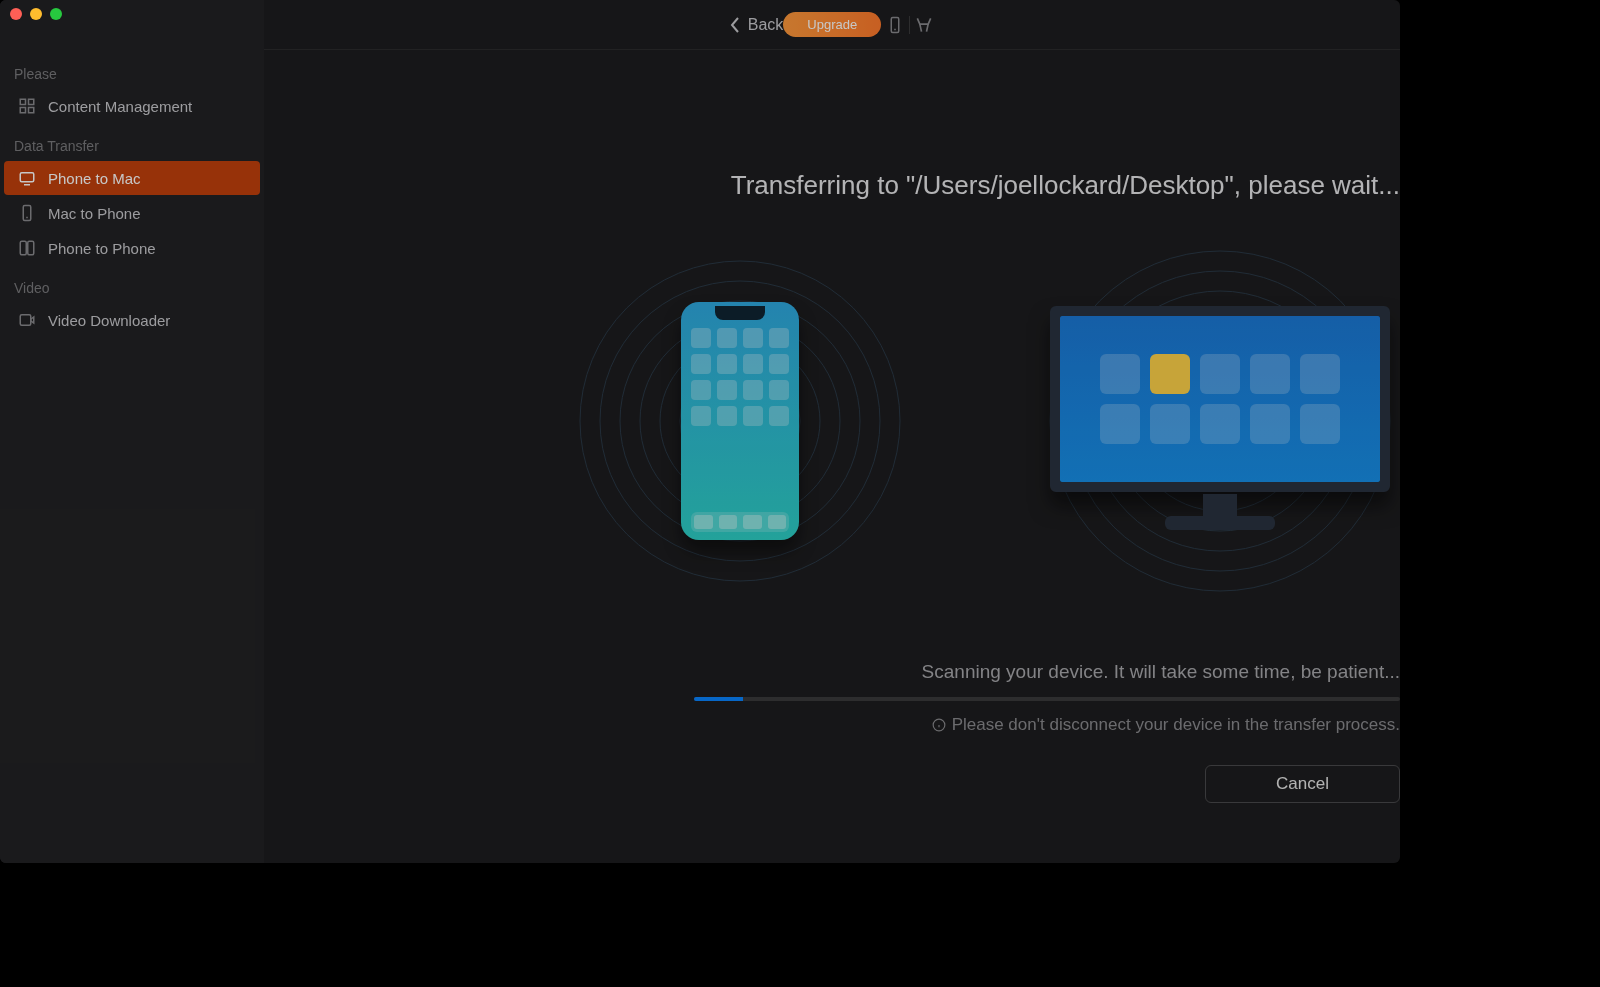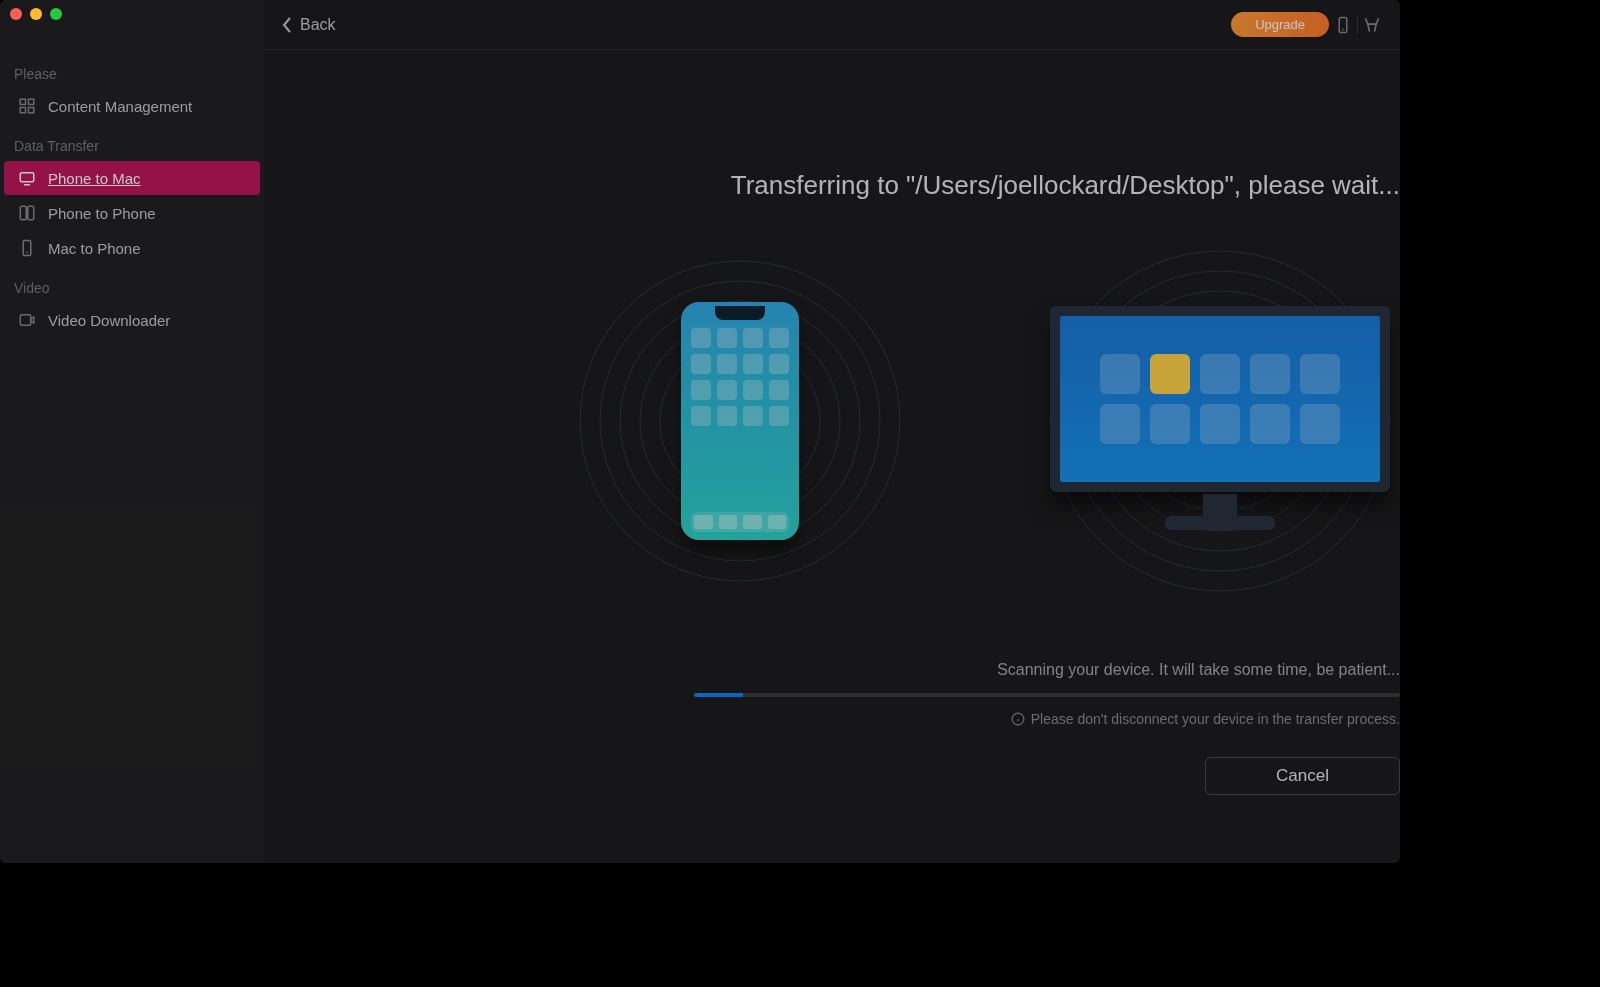--- a/index.html
+++ b/index.html
@@ -8,24 +8,24 @@
   .traffic-lights{position:absolute;top:8px;left:10px;display:flex;gap:8px;z-index:20;}
   .tl{width:12px;height:12px;border-radius:50%;}
   .tl-red{background:#ff5f56;}
   .tl-yellow{background:#ffbd2e;}
   .tl-green{background:#27c93f;}
   .dim-cover{position:absolute;inset:0;background:rgba(0,0,0,0.22);pointer-events:none;z-index:5;}
   .sidebar{width:264px;background:#222224;padding-top:52px;flex-shrink:0;position:relative;}
   .group-title{color:#7a7a7d;font-size:14px;padding:14px 14px 6px 14px;font-weight:500;}
   .nav-item{display:flex;align-items:center;gap:12px;padding:8px 14px;margin:1px 4px;border-radius:4px;color:#c8c8cc;font-size:15px;cursor:pointer;}
   .nav-item .nicon{width:18px;height:18px;display:flex;align-items:center;justify-content:center;color:#8a8a8e;}
-  .nav-item.active{background:#be185d;color:#fff;text-decoration:underline;}
+  .nav-item.active{background:#c2410c;color:#fff;}
   .nav-item.active .nicon{color:#fff;}
   .main{flex:1;display:flex;flex-direction:column;position:relative;}
-  .topbar{height:50px;border-bottom:1px solid #2c2c2e;display:flex;align-items:center;padding:0 18px;justify-content:space-between;}
+  .topbar{height:50px;border-bottom:1px solid #2c2c2e;display:flex;align-items:center;padding:0 18px;justify-content:center;}
   .back{display:flex;align-items:center;gap:8px;color:#c8c8cc;font-size:16px;cursor:pointer;}
   .back svg{width:10px;height:16px;}
   .top-right{display:flex;align-items:center;gap:4px;}
   .upgrade{background:linear-gradient(90deg,#ff9a3c,#ff7a2c);color:#fff;font-size:13px;border:none;padding:5px 24px;border-radius:13px;cursor:pointer;}
   .tricon{width:20px;height:20px;display:flex;align-items:center;justify-content:center;color:#8a8a8e;}
   .sep{width:1px;height:18px;background:#3a3a3c;}
   .content{flex:1;display:flex;flex-direction:column;align-items:flex-end;padding-top:120px;}
   .headline{color:#e6e6e8;font-size:26px;font-weight:500;text-align:center;}
   .stage{margin-top:40px;display:flex;gap:120px;align-items:center;justify-content:center;}
   .ring-wrap{position:relative;width:360px;height:360px;display:flex;align-items:center;justify-content:center;}
@@ -36,24 +36,24 @@
   .phone .grid span{background:rgba(255,255,255,.28);border-radius:4px;}
   .phone .dock{position:absolute;bottom:8px;left:10px;right:10px;height:20px;background:rgba(255,255,255,.18);border-radius:6px;display:grid;grid-template-columns:repeat(4,1fr);gap:6px;padding:3px;}
   .phone .dock span{background:rgba(255,255,255,.35);border-radius:3px;}
   .monitor{width:340px;height:230px;position:relative;}
   .monitor .screen{position:absolute;top:0;left:0;right:0;bottom:44px;border-radius:6px;background:#1a2430;border:10px solid #2a3340;box-shadow:0 14px 20px rgba(0,0,0,.5);}
   .monitor .screen-inner{position:absolute;inset:0;background:linear-gradient(180deg,#1b79d6,#1890e8);border-radius:2px;display:grid;grid-template-columns:repeat(5,40px);grid-template-rows:repeat(2,40px);gap:10px;align-content:center;justify-content:center;}
   .monitor .screen-inner span{background:rgba(255,255,255,.22);border-radius:6px;}
   .monitor .screen-inner span.hl{background:#ffd24a;}
   .monitor .stand{position:absolute;bottom:18px;left:50%;transform:translateX(-50%);width:34px;height:24px;background:#2a3340;}
   .monitor .base{position:absolute;bottom:6px;left:50%;transform:translateX(-50%);width:110px;height:14px;background:#2a3340;border-radius:6px;}
-  .status{margin-top:60px;color:#a8a8ac;font-size:16px;}
+  .status{margin-top:60px;color:#a8a8ac;font-size:19px;}
   .progress{margin-top:14px;width:706px;height:4px;background:#3a3a3c;border-radius:2px;overflow:hidden;}
   .progress .bar{height:100%;background:#0a84ff;}
-  .warn{margin-top:14px;color:#8a8a8e;font-size:14px;display:flex;align-items:center;gap:6px;}
+  .warn{margin-top:14px;color:#8a8a8e;font-size:17px;display:flex;align-items:center;gap:6px;}
   .cancel{margin-top:30px;background:transparent;border:1px solid #4a4a4c;color:#e5e5e5;font-size:17px;padding:8px 70px;border-radius:6px;cursor:pointer;}
 </style>
 </head>
 <body>
 
 <div class="window">
   <div class="traffic-lights">
     <div class="tl tl-red"></div>
     <div class="tl tl-yellow"></div>
     <div class="tl tl-green"></div>
@@ -79,34 +79,34 @@
           <svg viewBox="0 0 24 24" width="18" height="18" fill="none" stroke="currentColor" stroke-width="2">
             <rect x="3" y="5" width="18" height="12" rx="2"></rect>
             <line x1="8" y1="21" x2="16" y2="21"></line>
           </svg>
         </span>
       <span>Phone to Mac</span>
     </div>
     <div class="nav-item">
       <span class="nicon">
           <svg viewBox="0 0 24 24" width="18" height="18" fill="none" stroke="currentColor" stroke-width="2">
+            <rect x="7" y="2" width="10" height="20" rx="2"></rect>
+            <line x1="11" y1="18" x2="13" y2="18"></line>
+          </svg>
+        </span>
+      <span>Mac to Phone</span>
+    </div>
+    <div class="nav-item">
+      <span class="nicon">
+          <svg viewBox="0 0 24 24" width="18" height="18" fill="none" stroke="currentColor" stroke-width="2">
             <rect x="3" y="3" width="8" height="18" rx="2"></rect>
             <rect x="13" y="3" width="8" height="18" rx="2"></rect>
           </svg>
         </span>
       <span>Phone to Phone</span>
-    </div>
-    <div class="nav-item">
-      <span class="nicon">
-          <svg viewBox="0 0 24 24" width="18" height="18" fill="none" stroke="currentColor" stroke-width="2">
-            <rect x="7" y="2" width="10" height="20" rx="2"></rect>
-            <line x1="11" y1="18" x2="13" y2="18"></line>
-          </svg>
-        </span>
-      <span>Mac to Phone</span>
     </div>
 
     <div class="group-title">Video</div>
     <div class="nav-item">
       <span class="nicon">
           <svg viewBox="0 0 24 24" width="18" height="18" fill="none" stroke="currentColor" stroke-width="2">
             <rect x="3" y="5" width="14" height="14" rx="2"></rect>
             <path d="M21 8v8l-4-3v-2l4-3z"></path>
           </svg>
         </span>

